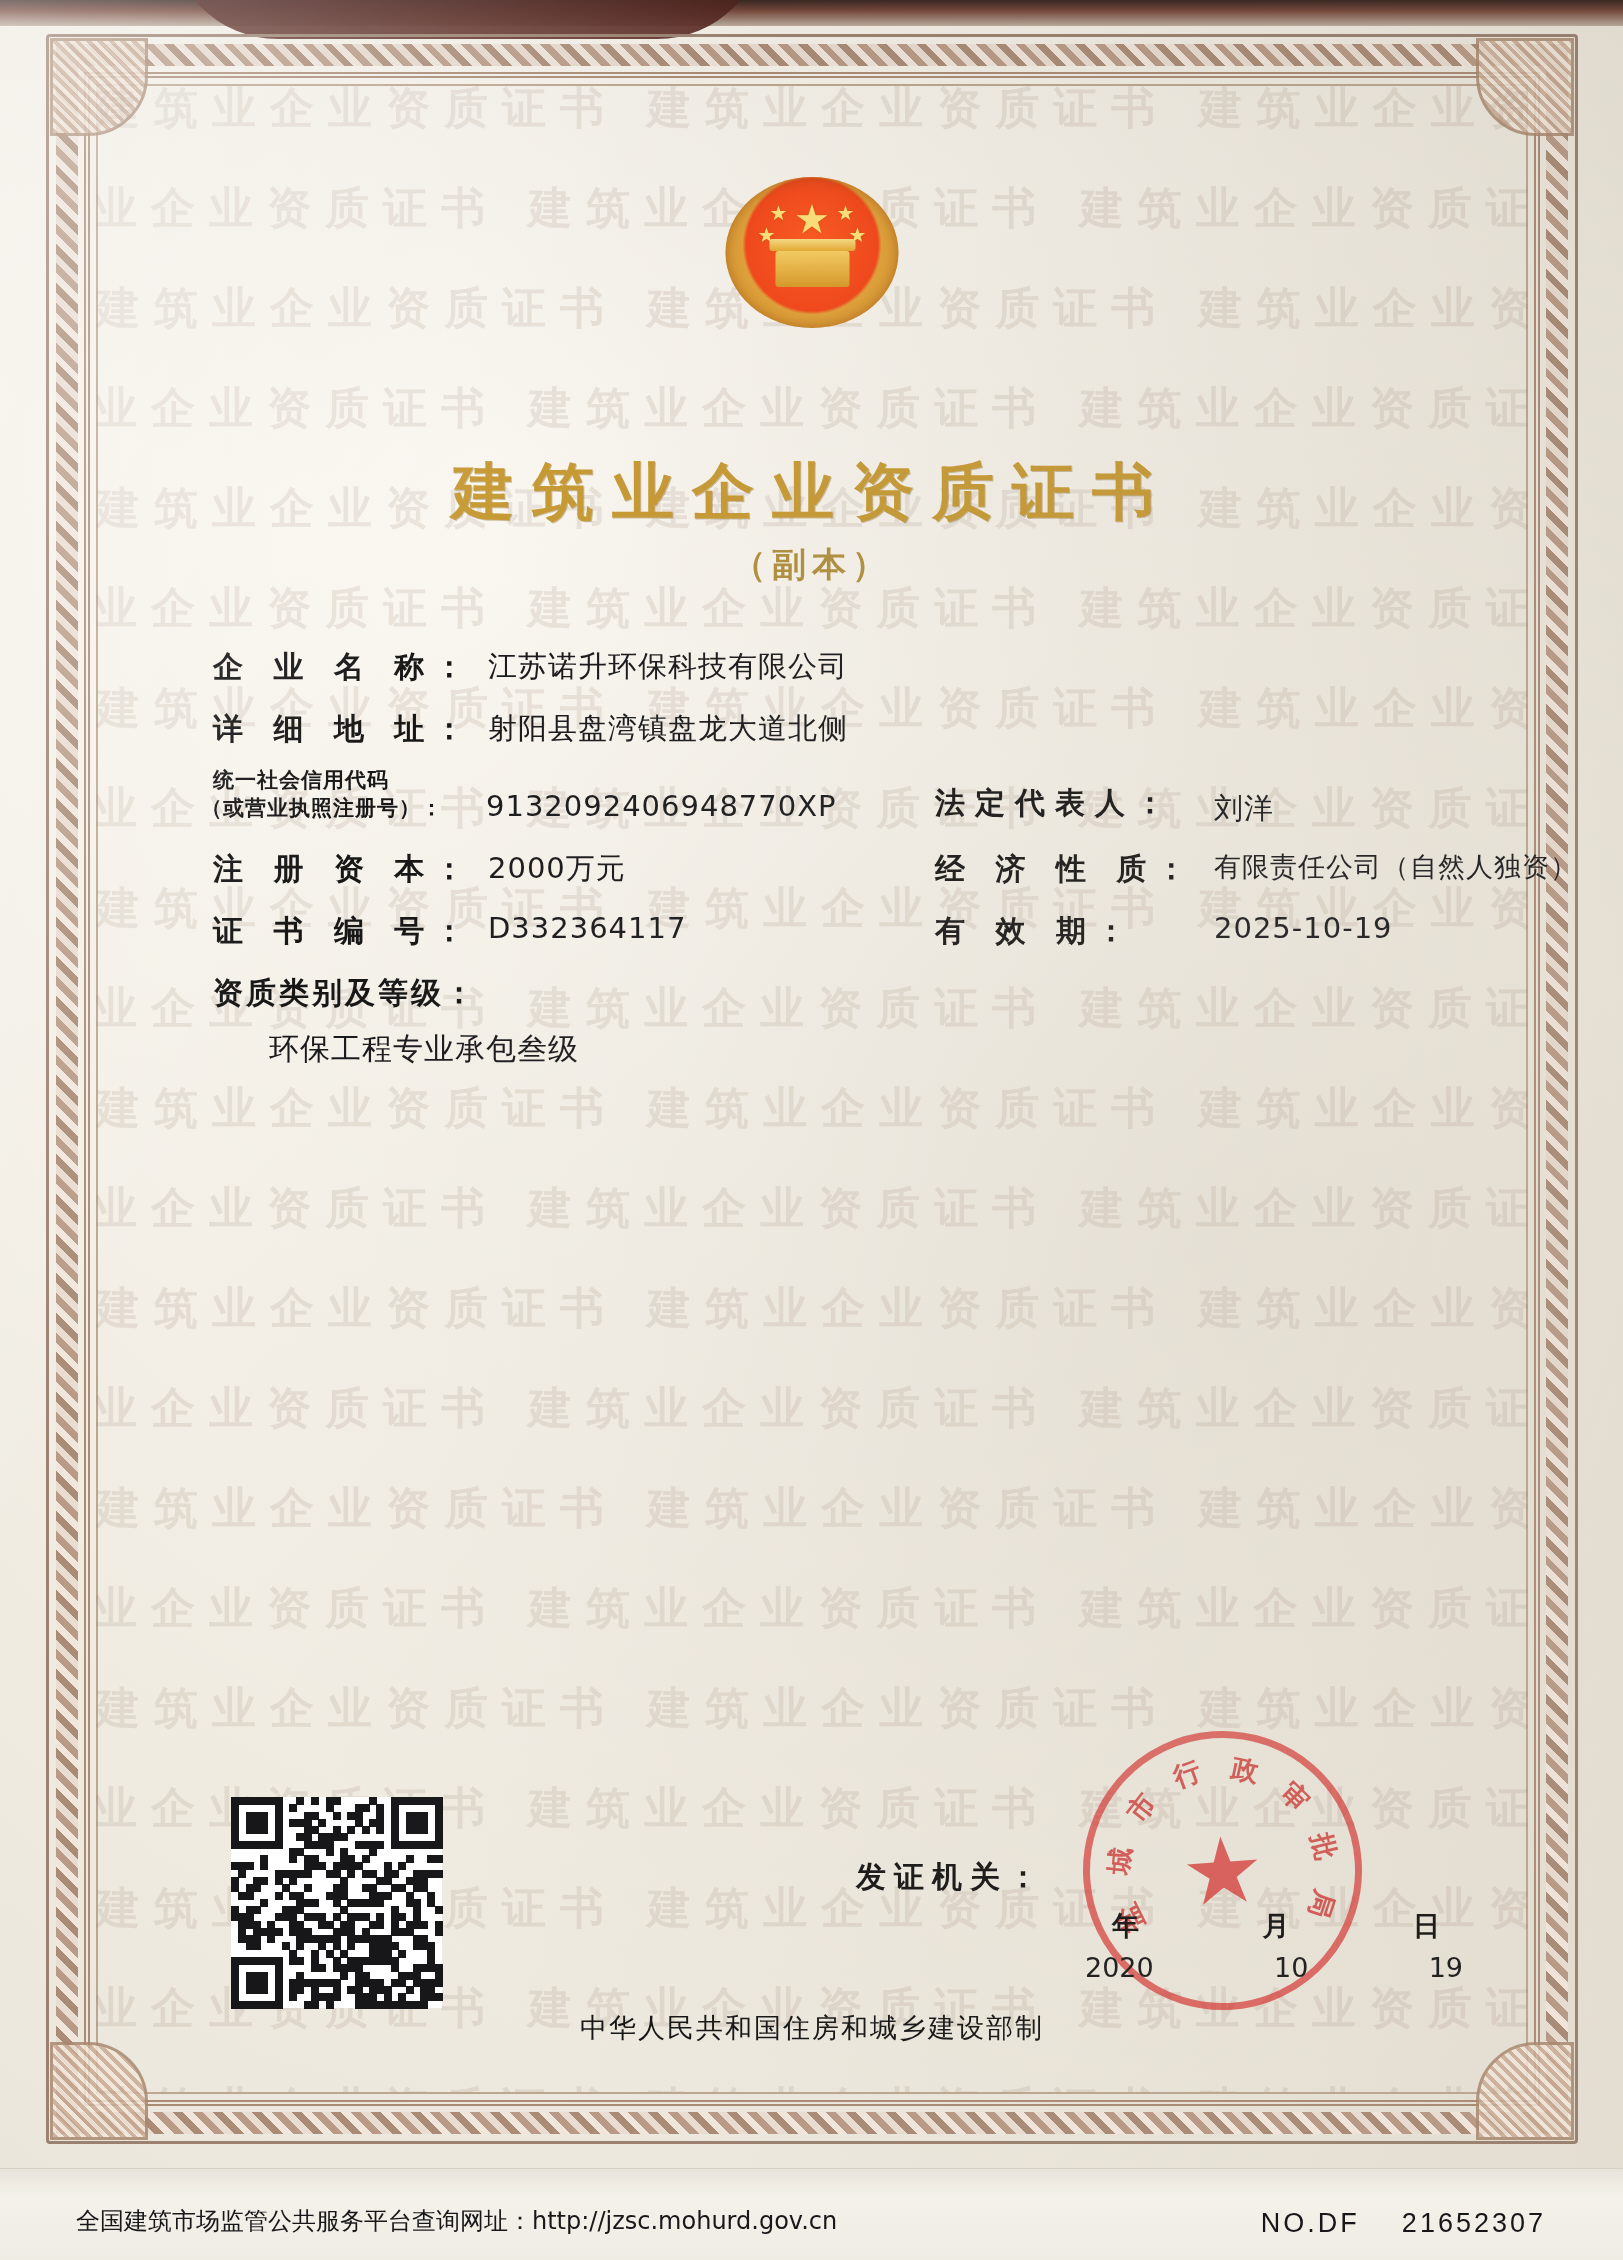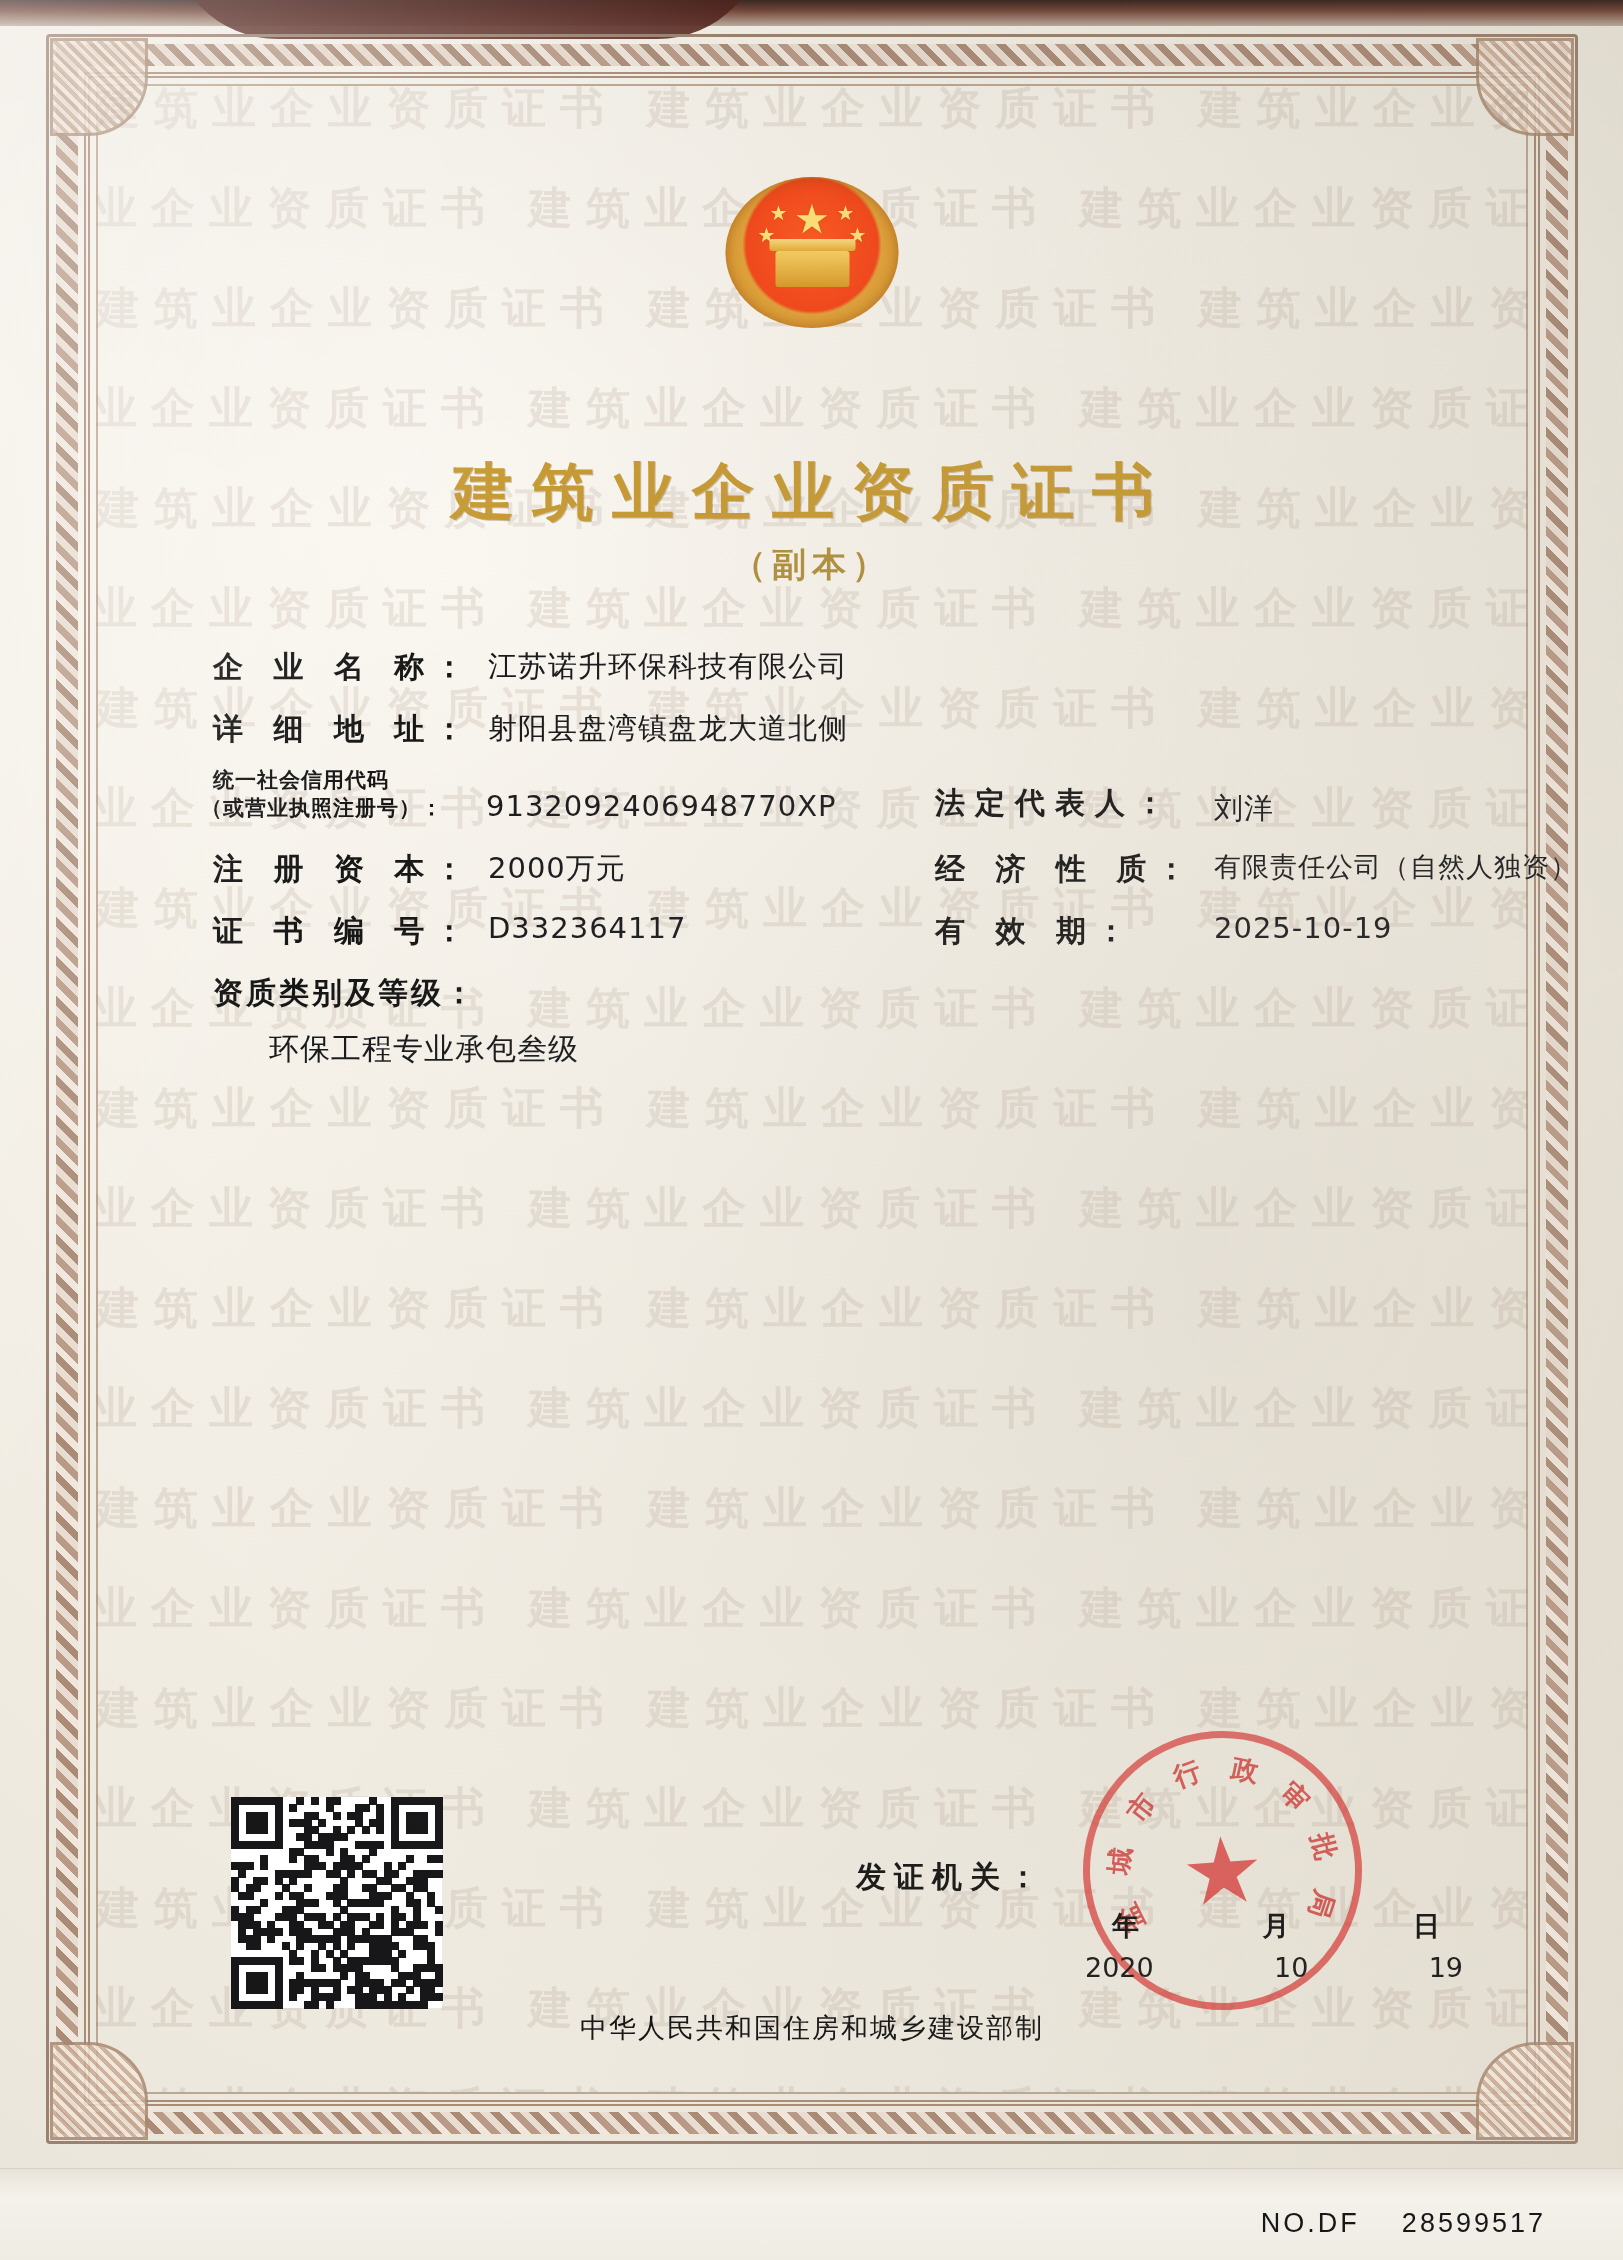--- a/index.html
+++ b/index.html
@@ -779,20 +779,21 @@
     <span>2020</span>
     <span>10</span>
     <span>19</span>
   </div>
 
   <div class="maker">中华人民共和国住房和城乡建设部制</div>
 
   <div class="sheen"></div>
 
   <div class="bottom-strip"></div>
+  <div class="footer-left">全国建筑市场监管公共服务平台查询网址：http://jzsc.mohurd.gov.cn</div>
   <div class="footer-right">
     <span>NO.DF</span>
     &nbsp;&nbsp;
-    <span>28599517</span>
+    <span>21652307</span>
   </div>
 
 </div>
 
 
 </body></html>

